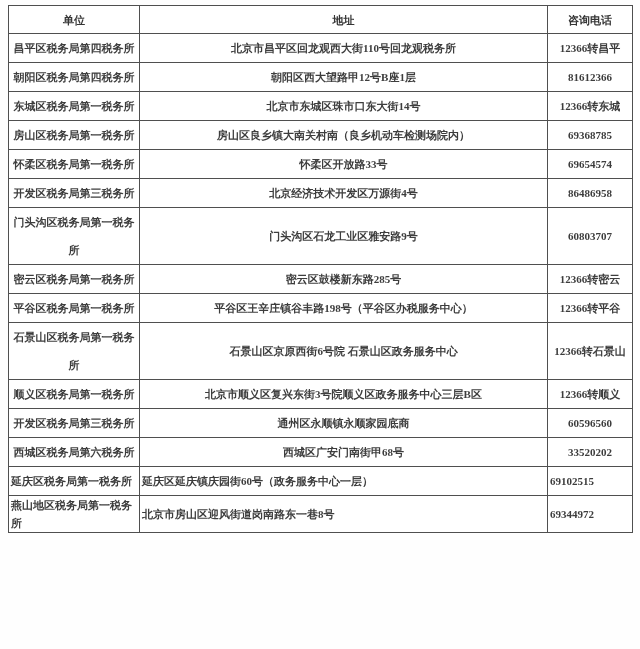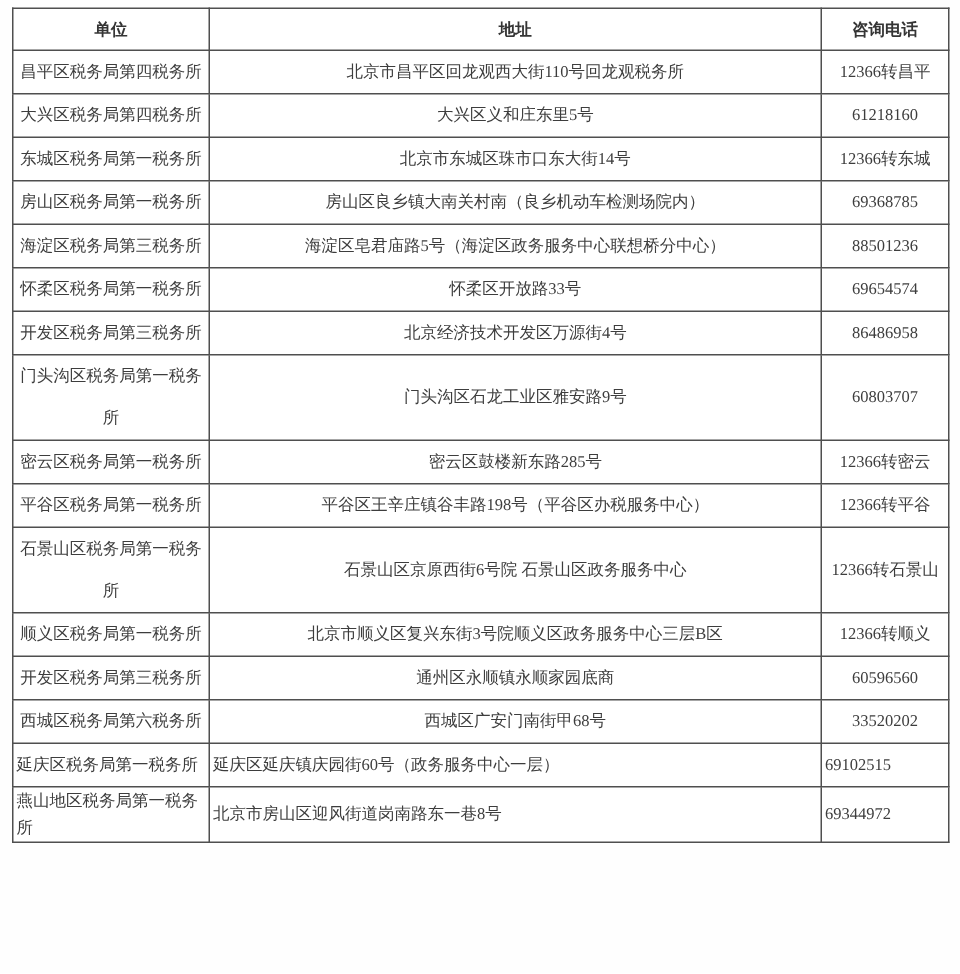--- a/index.html
+++ b/index.html
@@ -32,20 +32,21 @@
     border: 1px solid #4f4f4f;
     color: #3d3d3d;
     font-size: 11px;
     text-align: center;
     vertical-align: middle;
     padding: 0 2px;
     line-height: 28px;
     white-space: pre-line;
     box-sizing: border-box;
     overflow: hidden;
+    font-weight: bold;
   }
   table.contact-table th {
     font-weight: bold;
     color: #353535;
     height: 28px;
     line-height: 26px;
   }
   table.contact-table td {
     height: 28px;
   }
@@ -75,38 +76,33 @@
         <th>咨询电话</th>
       </tr>
     </thead>
     <tbody id="table-body">
         <tr>
           <td>昌平区税务局第四税务所</td>
           <td>北京市昌平区回龙观西大街110号回龙观税务所</td>
           <td>12366转昌平</td>
         </tr>
         <tr>
-          <td>大兴区税务局第四税务所</td>
-          <td>大兴区义和庄东里5号</td>
-          <td>61218160</td>
+          <td>朝阳区税务局第四税务所</td>
+          <td>朝阳区西大望路甲12号B座1层</td>
+          <td>81612366</td>
         </tr>
         <tr>
           <td>东城区税务局第一税务所</td>
           <td>北京市东城区珠市口东大街14号</td>
           <td>12366转东城</td>
         </tr>
         <tr>
           <td>房山区税务局第一税务所</td>
           <td>房山区良乡镇大南关村南（良乡机动车检测场院内）</td>
           <td>69368785</td>
-        </tr>
-        <tr>
-          <td>海淀区税务局第三税务所</td>
-          <td>海淀区皂君庙路5号（海淀区政务服务中心联想桥分中心）</td>
-          <td>88501236</td>
         </tr>
         <tr>
           <td>怀柔区税务局第一税务所</td>
           <td>怀柔区开放路33号</td>
           <td>69654574</td>
         </tr>
         <tr>
           <td>开发区税务局第三税务所</td>
           <td>北京经济技术开发区万源街4号</td>
           <td>86486958</td>

